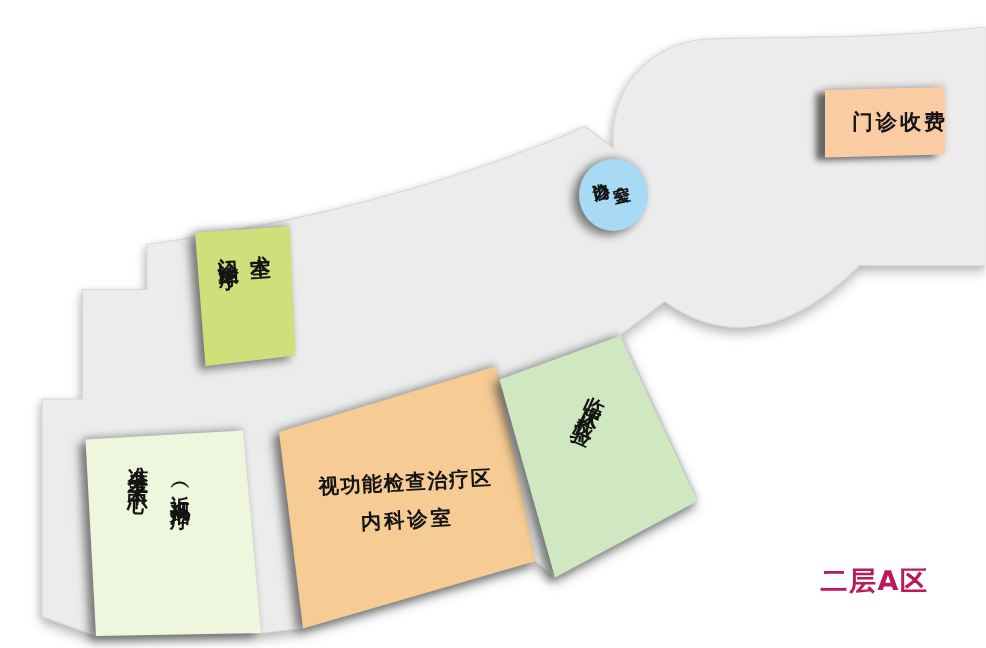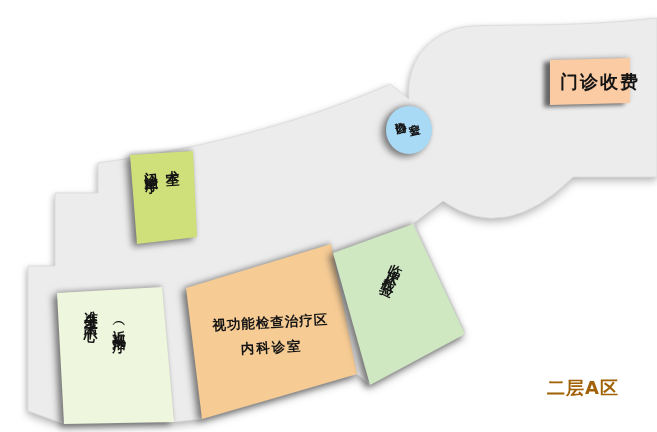--- a/index.html
+++ b/index.html
@@ -31,21 +31,21 @@
   #surgery-label{left:143px;top:160px;font-size:13.5px;transform:rotate(-4deg);}
   #surgery-label .vwrap{gap:8px;}
   #surgery-label .vcol{letter-spacing:2px;}
   
   #office-label{left:392px;top:112px;font-size:11px;transform:rotate(-12deg);}
   #office-label .vwrap{gap:2px;}
   #office-label .col2{margin-top:5px;}
   
   #cashier-label{
     left:550px;top:59px;width:100px;height:46px;display:flex;
-    align-items:center;justify-content:center;font-size:18px;letter-spacing:2px;
+    align-items:center;justify-content:center;font-size:14px;letter-spacing:2px;
   }
   
   #vision-label{
     left:190px;top:316px;width:162px;text-align:center;transform:rotate(-3deg);
   }
   #vision-label .line1{font-size:13.5px;letter-spacing:1px;}
   #vision-label .line2{font-size:13.5px;letter-spacing:2px;margin-top:11px;}
   
   #lab-label{
     left:396px;top:252px;font-size:13.5px;transform:rotate(24deg);
@@ -113,13 +113,13 @@
   <span class="vcol">临床检验</span>
 </div>
 
 <div class="label" id="excimer-label">
   <div class="vwrap">
     <span class="vcol col1">准分子手术中心</span>
     <span class="vcol col2">（近视治疗）</span>
   </div>
 </div>
 
-<div class="label" id="area-label" style="color: #a16207;">二层A区</div>
+<div class="label" id="area-label" style="color: #be185d;">二层A区</div>
 
 </body></html>

